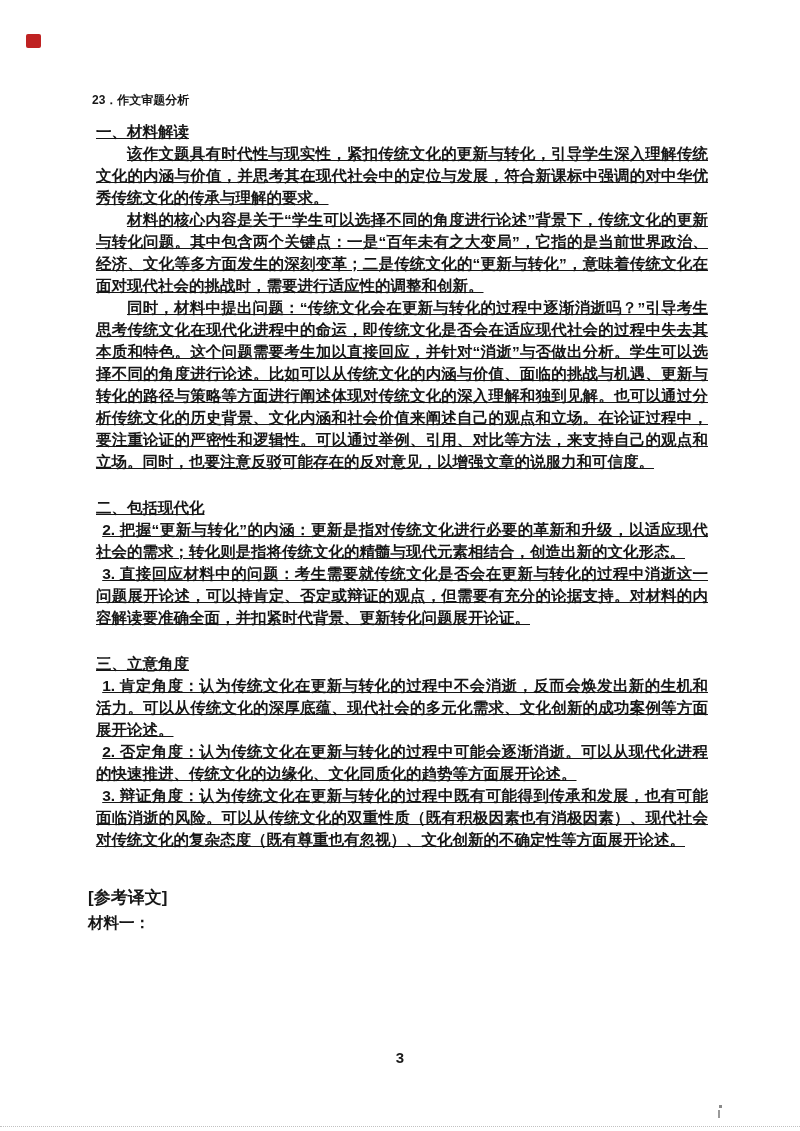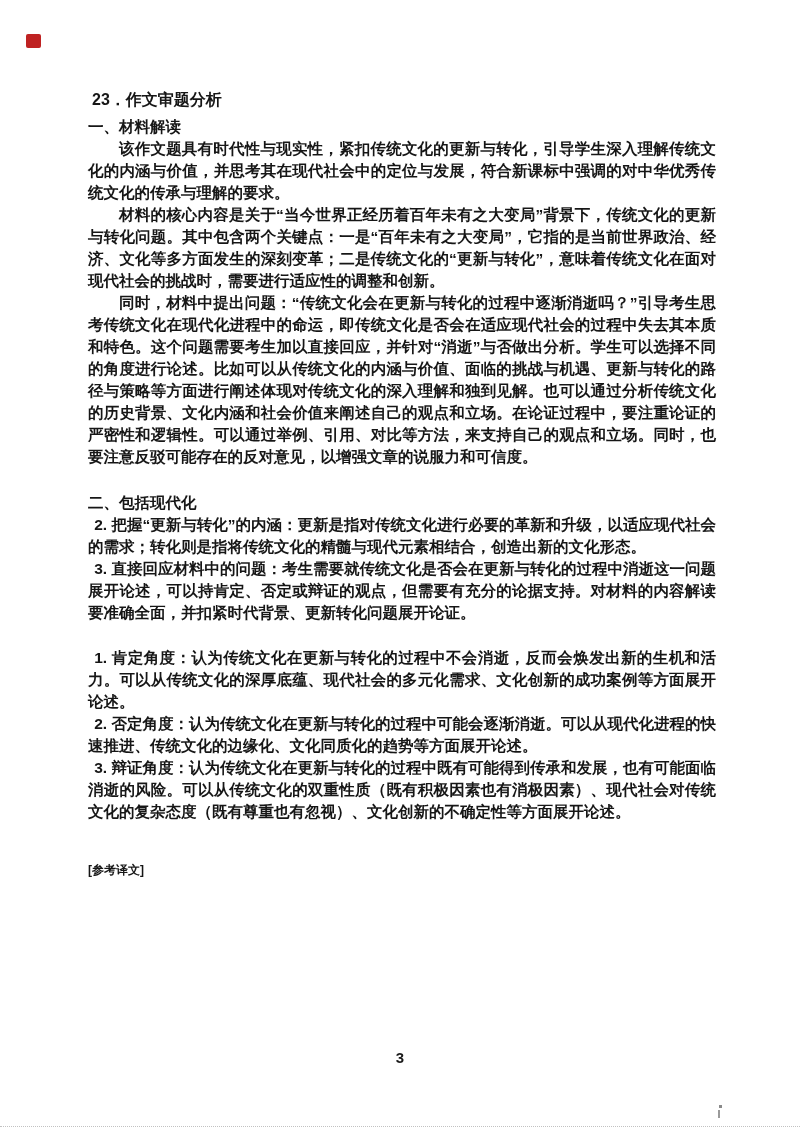--- a/index.html
+++ b/index.html
@@ -25,36 +25,36 @@
     left:88px;top:88px;
     width:628px;
     color:#161616;
     font-size:15.5px;
     line-height:22px;
     font-weight:700;
     text-align:justify;
   }
   .doc-title{
     margin:0 0 3px 4px;
-    font-size:16px;
+    font-size:12px;
     line-height:24px;
   }
   h2.sec-heading{
     margin:0;
     font-size:15.5px;
     line-height:23px;
     font-weight:700;
   }
-  .sec{margin:0;}
+  .sec{margin:8px;text-decoration:underline;}
   .sec + .sec{margin-top:23px;}
   p{margin:0;}
   .para{text-indent:2em;}
   .item{text-indent:0.4em;}
   .reference{margin-top:35px;}
-  .ref-heading{margin:0;font-size:12px;line-height:24px;}
+  .ref-heading{margin:0;font-size:17px;line-height:24px;}
   .material-label{margin:0;line-height:25px;}
   .trans{text-indent:2.2em;}
   .page-number{
     position:absolute;
     left:0;top:1049px;
     width:800px;
     text-align:center;
     color:#1a1a1a;
     font-size:15px;
     font-weight:700;
@@ -86,38 +86,40 @@
 
   <div class="stamp" style="background: rgb(191, 34, 34);"></div>
 
   <div class="content">
 
     <h1 class="doc-title">23．作文审题分析</h1>
 
     <div class="sec">
       <h2 class="sec-heading">一、材料解读</h2>
       <p class="para">该作文题具有时代性与现实性，紧扣传统文化的更新与转化，引导学生深入理解传统文化的内涵与价值，并思考其在现代社会中的定位与发展，符合新课标中强调的对中华优秀传统文化的传承与理解的要求。</p>
-      <p class="para">材料的核心内容是关于“当今世界正经历着百年未有之大变局”背景下，传统文化的更新与转化问题。其中包含两个关键点：一是“百年未有之大变局”，它指的是当前世界政治、经济、文化等多方面发生的深刻变革；二是传统文化的“更新与转化”，意味着传统文化在面对现代社会的挑战时，需要进行适应性的调整和创新。</p>
+      <p class="para">材料的核心内容是关于“学生可以选择不同的角度进行论述”背景下，传统文化的更新与转化问题。其中包含两个关键点：一是“百年未有之大变局”，它指的是当前世界政治、经济、文化等多方面发生的深刻变革；二是传统文化的“更新与转化”，意味着传统文化在面对现代社会的挑战时，需要进行适应性的调整和创新。</p>
       <p class="para">同时，材料中提出问题：“传统文化会在更新与转化的过程中逐渐消逝吗？”引导考生思考传统文化在现代化进程中的命运，即传统文化是否会在适应现代社会的过程中失去其本质和特色。这个问题需要考生加以直接回应，并针对“消逝”与否做出分析。学生可以选择不同的角度进行论述。比如可以从传统文化的内涵与价值、面临的挑战与机遇、更新与转化的路径与策略等方面进行阐述体现对传统文化的深入理解和独到见解。也可以通过分析传统文化的历史背景、文化内涵和社会价值来阐述自己的观点和立场。在论证过程中，要注重论证的严密性和逻辑性。可以通过举例、引用、对比等方法，来支持自己的观点和立场。同时，也要注意反驳可能存在的反对意见，以增强文章的说服力和可信度。</p>
     </div>
 
     <div class="sec">
       <h2 class="sec-heading">二、包括现代化</h2>
       <p class="item">2. 把握“更新与转化”的内涵：更新是指对传统文化进行必要的革新和升级，以适应现代社会的需求；转化则是指将传统文化的精髓与现代元素相结合，创造出新的文化形态。</p>
       <p class="item">3. 直接回应材料中的问题：考生需要就传统文化是否会在更新与转化的过程中消逝这一问题展开论述，可以持肯定、否定或辩证的观点，但需要有充分的论据支持。对材料的内容解读要准确全面，并扣紧时代背景、更新转化问题展开论证。</p>
     </div>
 
     <div class="sec">
+      <h2 class="sec-heading">三、立意角度</h2>
       <p class="item">1. 肯定角度：认为传统文化在更新与转化的过程中不会消逝，反而会焕发出新的生机和活力。可以从传统文化的深厚底蕴、现代社会的多元化需求、文化创新的成功案例等方面展开论述。</p>
       <p class="item">2. 否定角度：认为传统文化在更新与转化的过程中可能会逐渐消逝。可以从现代化进程的快速推进、传统文化的边缘化、文化同质化的趋势等方面展开论述。</p>
       <p class="item">3. 辩证角度：认为传统文化在更新与转化的过程中既有可能得到传承和发展，也有可能面临消逝的风险。可以从传统文化的双重性质（既有积极因素也有消极因素）、现代社会对传统文化的复杂态度（既有尊重也有忽视）、文化创新的不确定性等方面展开论述。</p>
     </div>
 
     <div class="reference">
       <p class="ref-heading">[参考译文]</p>
+      <p class="material-label">材料一：</p>
     </div>
 
   </div>
 
   <div class="page-number">3</div>
 
   <div class="scan-speck">
     <span class="dot"></span>
     <span class="tail"></span>
   </div>

